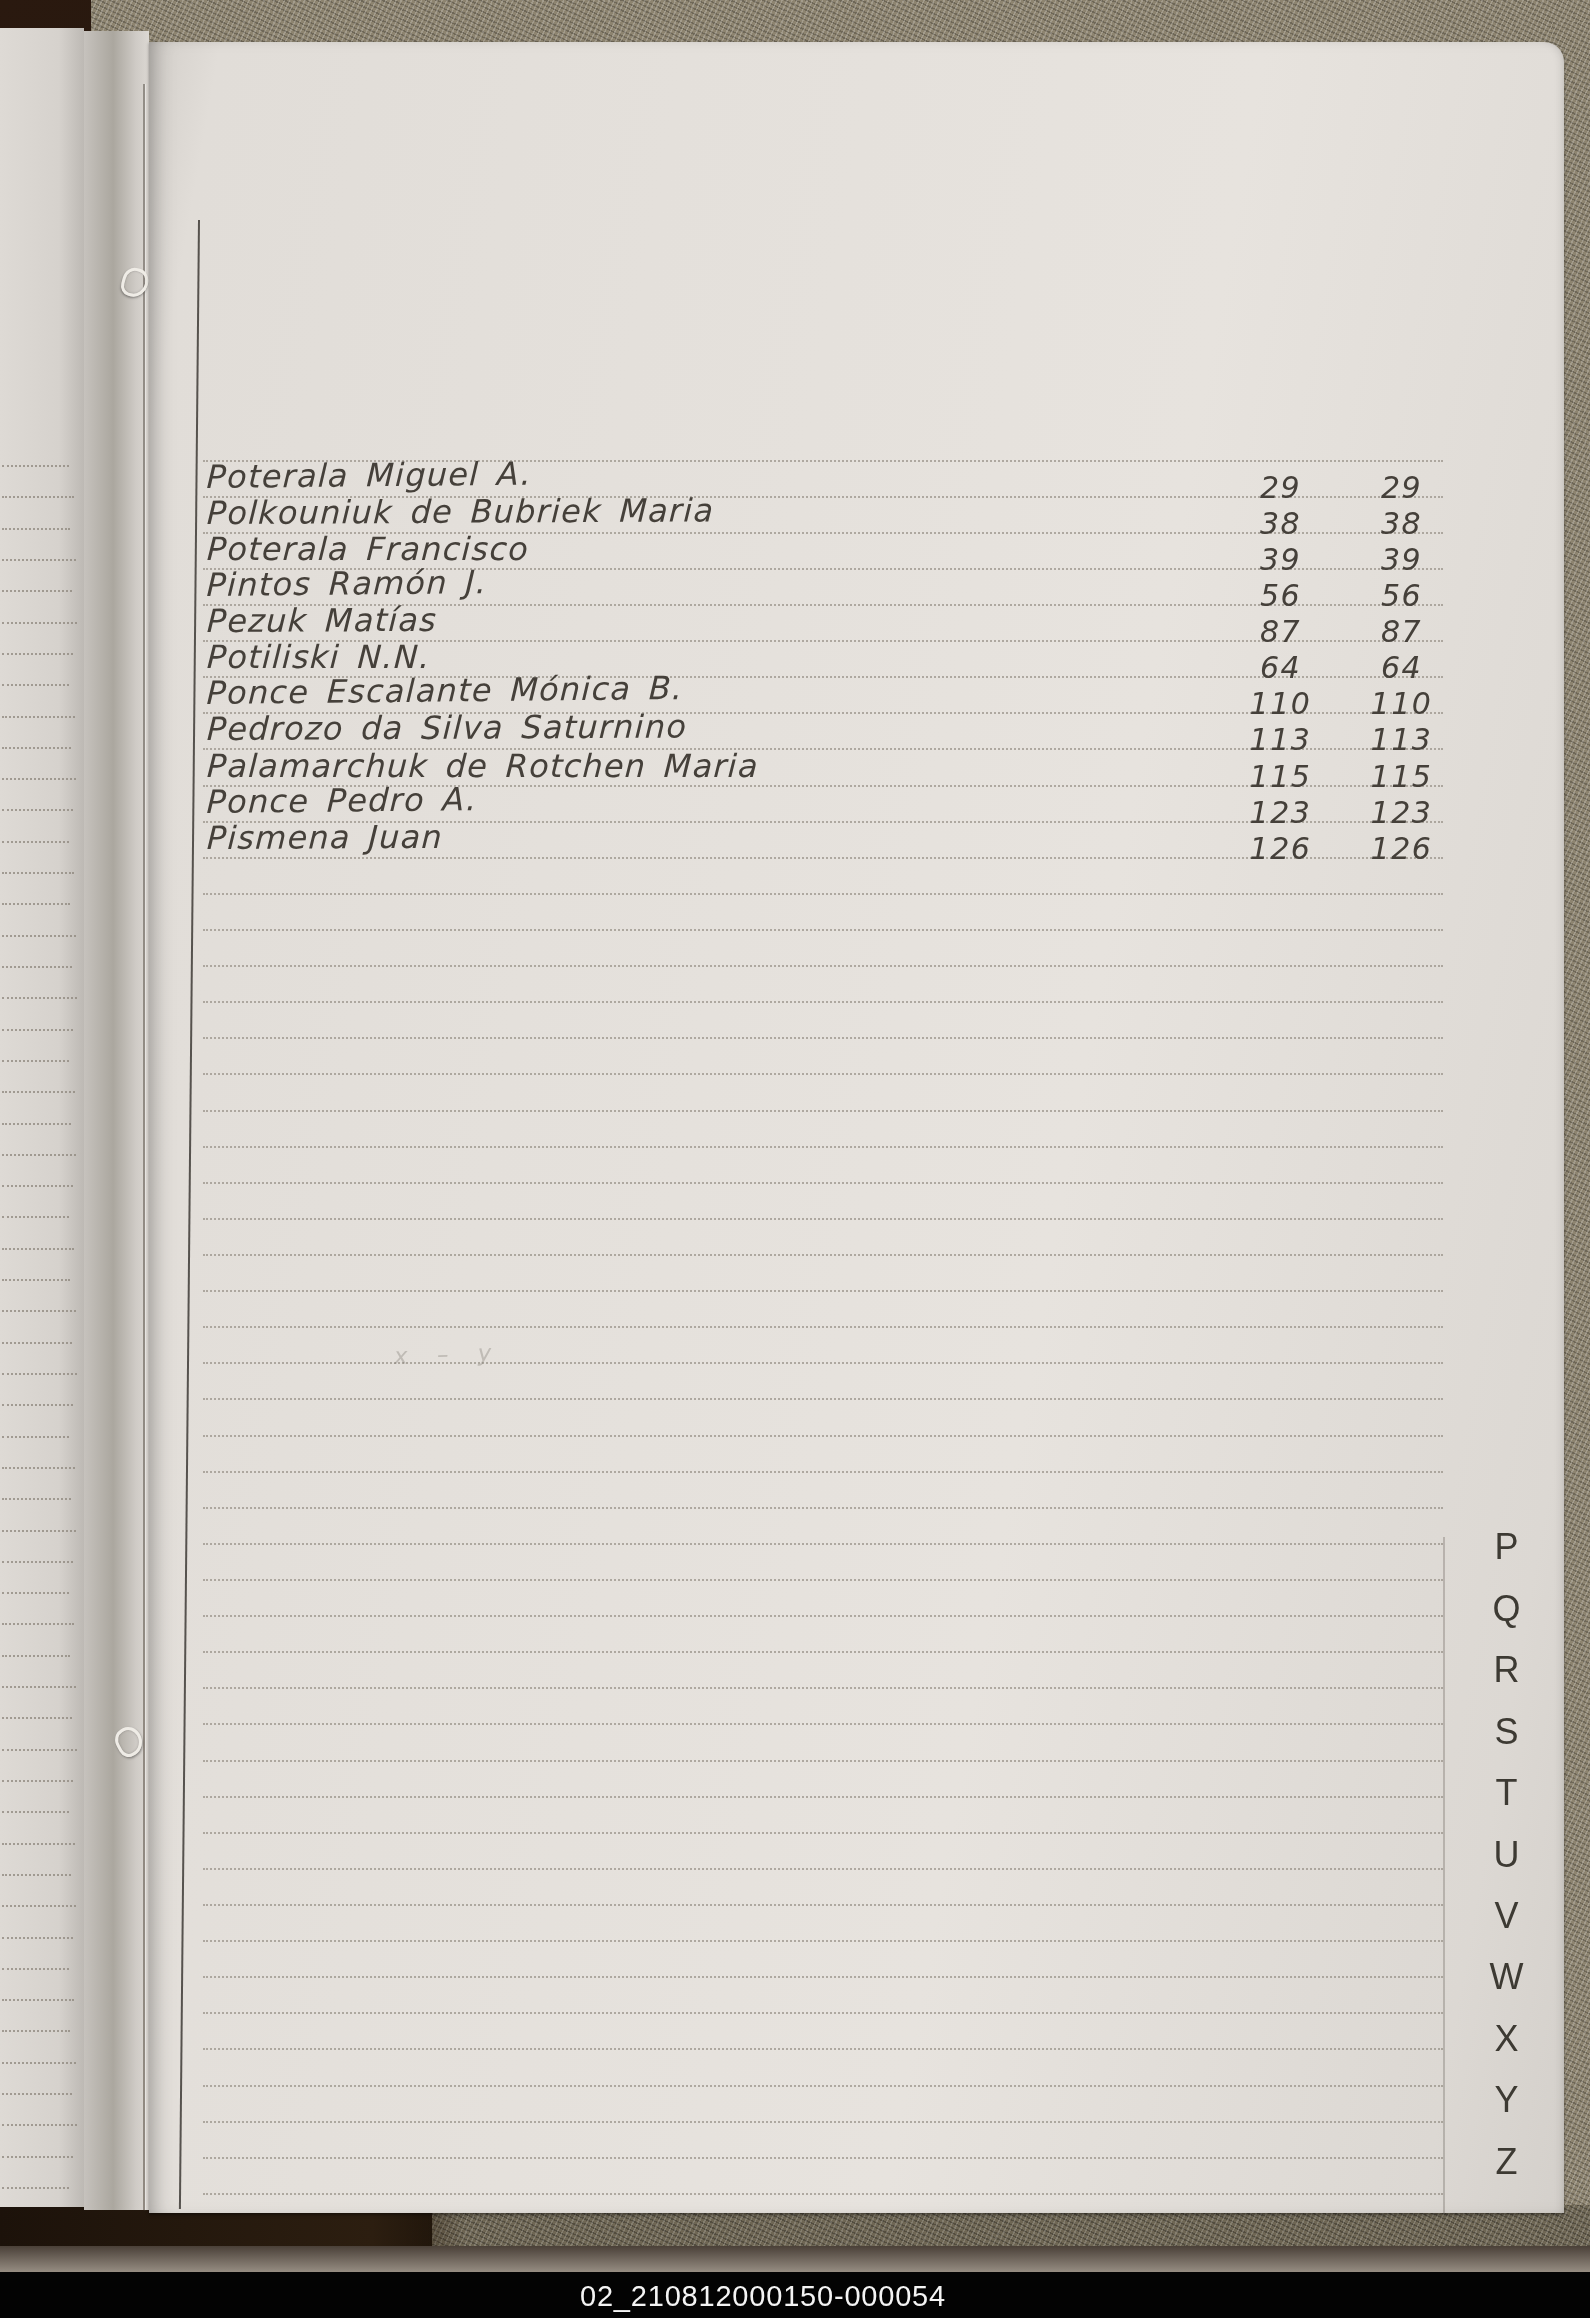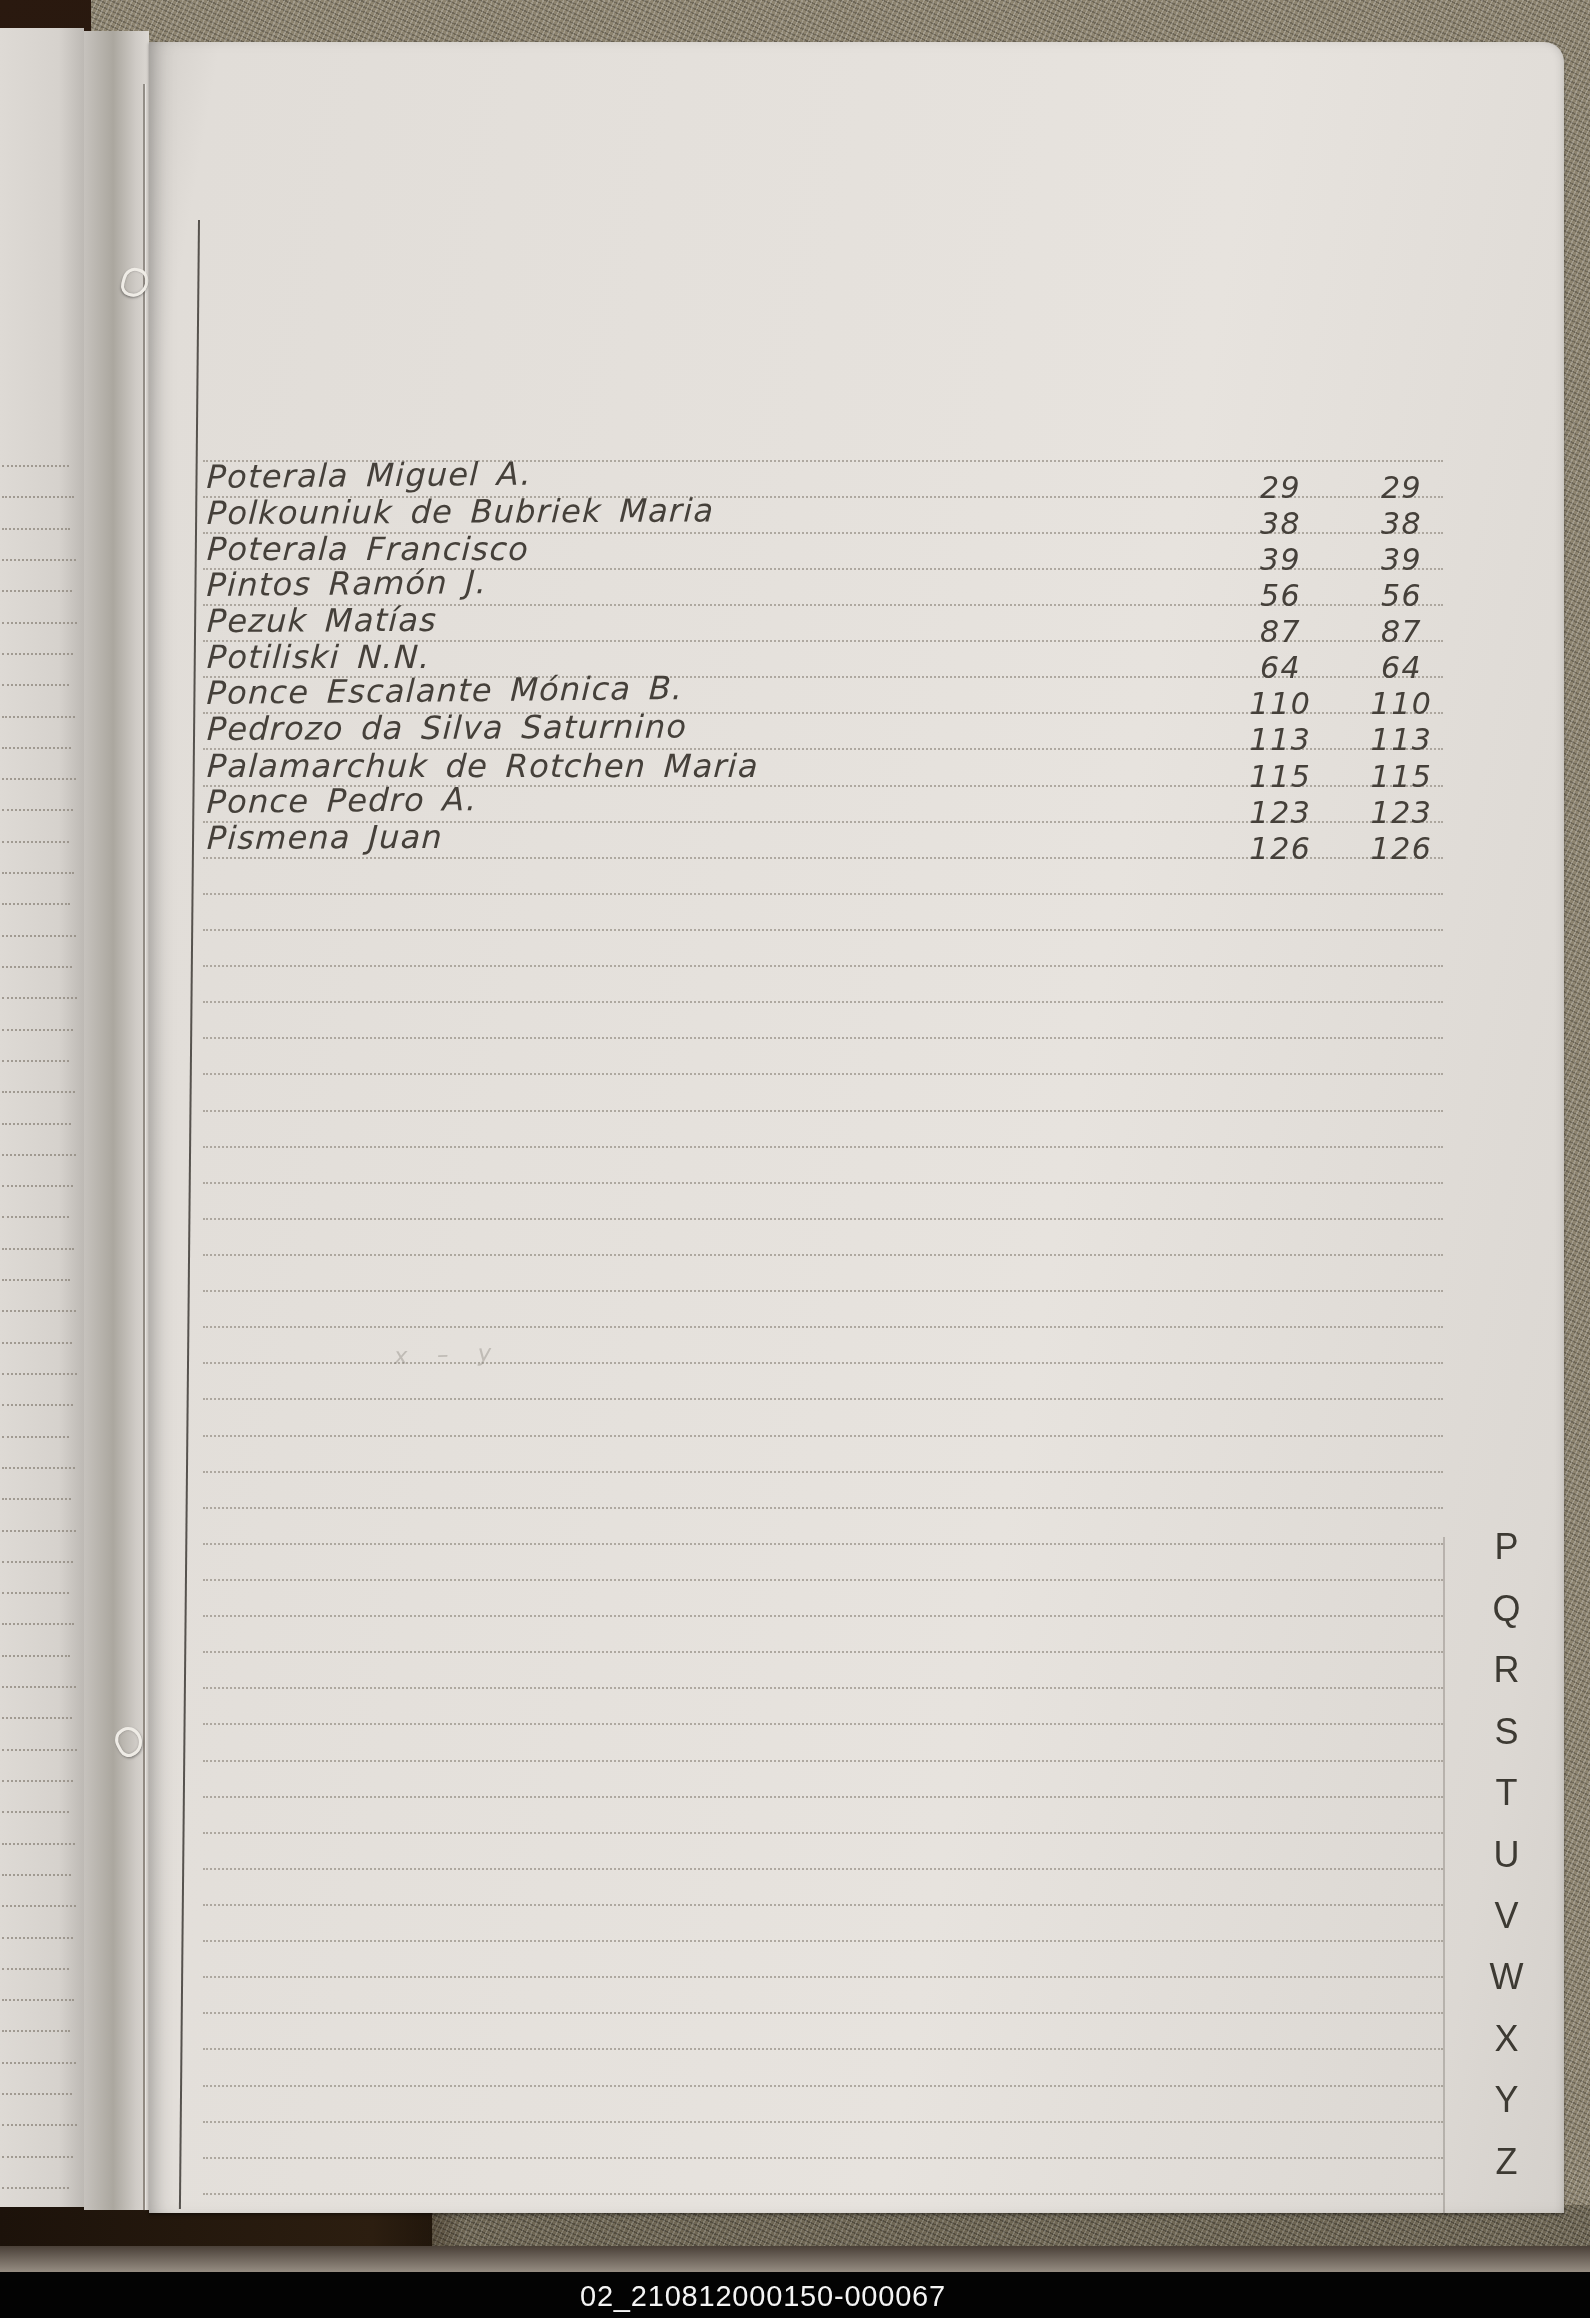--- a/index.html
+++ b/index.html
@@ -274,17 +274,17 @@
       <div class="tab-letter" style="top: 1770px;">T</div>
       <div class="tab-letter" style="top: 1832px;">U</div>
       <div class="tab-letter" style="top: 1893px;">V</div>
       <div class="tab-letter" style="top: 1954px;">W</div>
       <div class="tab-letter" style="top: 2016px;">X</div>
       <div class="tab-letter" style="top: 2077px;">Y</div>
       <div class="tab-letter" style="top: 2139px;">Z</div>
     </div>
 
   <div class="footer-bar">
-    <span class="footer-label">02_210812000150-000067</span>
+    <span class="footer-label">02_210812000150-000054</span>
   </div>
 
 </div>
 
 
 </body></html>

